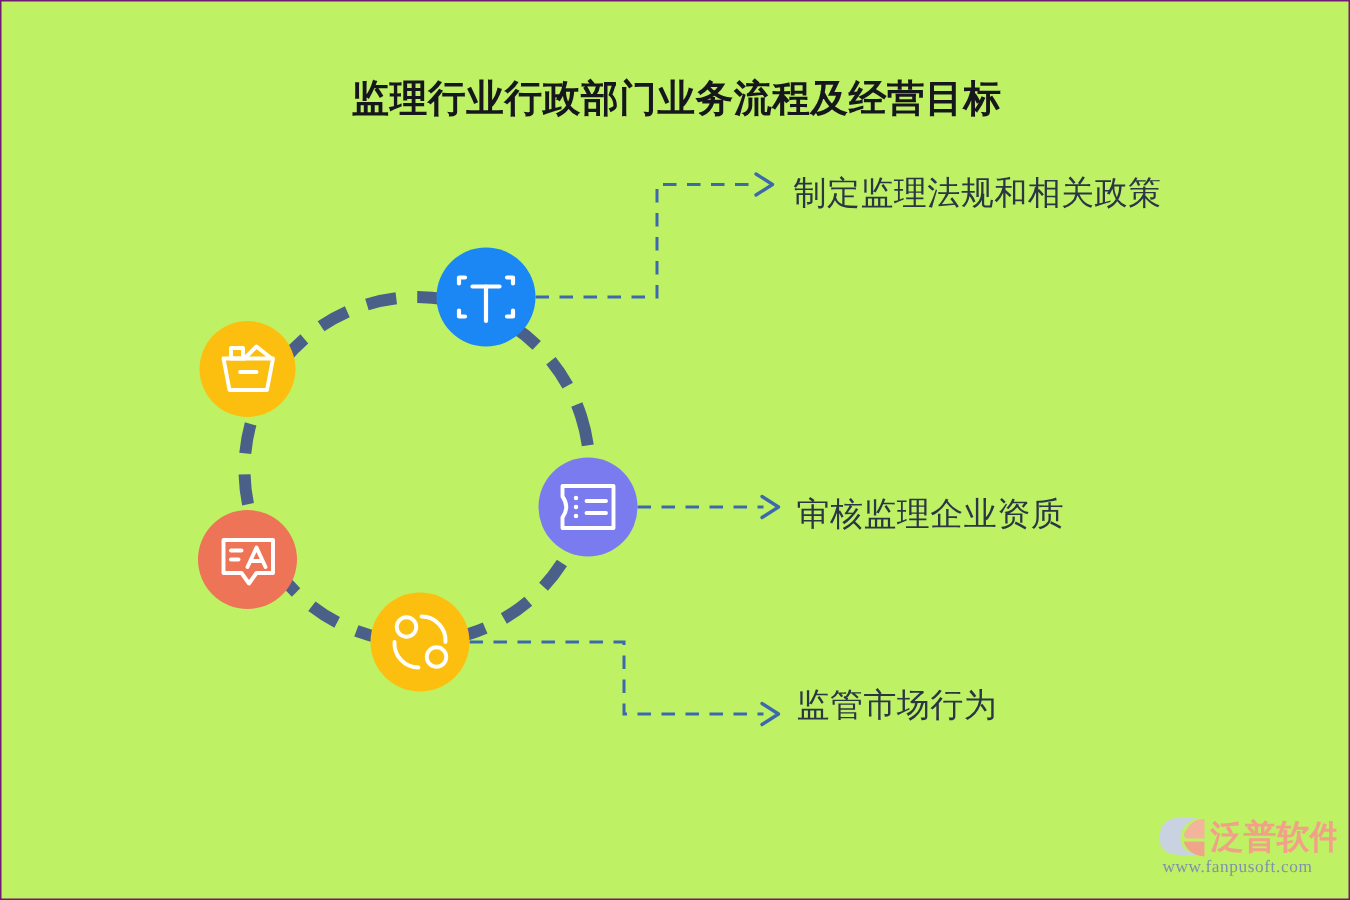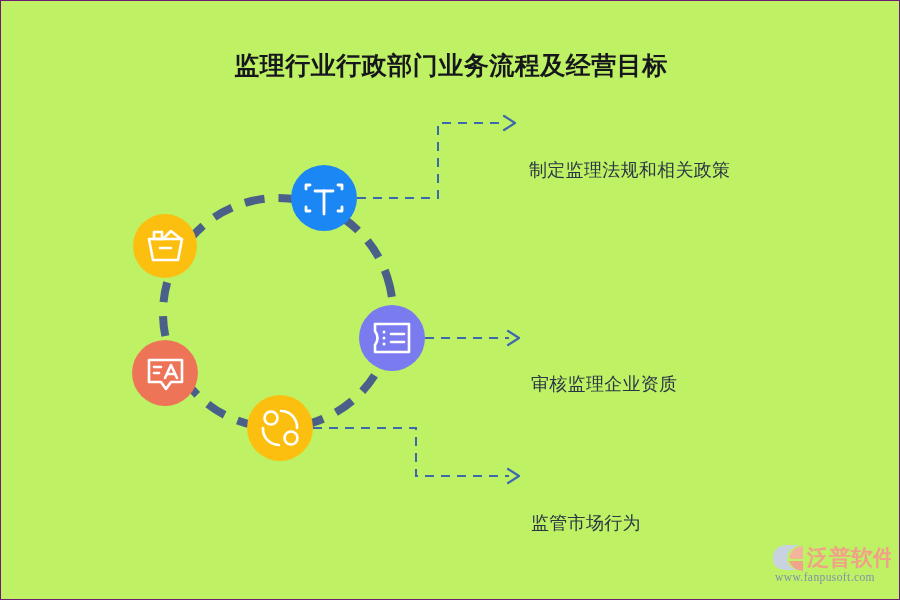--- a/index.html
+++ b/index.html
@@ -33,29 +33,28 @@
   }
   #diagram-svg {
     position: absolute;
     left: 0;
     top: 0;
     width: 900px;
     height: 600px;
   }
   .callout-label {
     position: absolute;
-    font-size: 18px;
+    font-size: 22px;
     color: #2b3645;
     white-space: nowrap;
     letter-spacing: 0.3px;
-    margin-top: 44px;
   }
   #label-policy  { left: 528px; top: 113px; }
   #label-qual    { left: 530px; top: 327px; }
-  #label-market  { left: 530px; top: 466px; }
+  #label-market  { left: 530px; top: 454px; }
 
   #brand-logo {
     position: absolute;
     left: 768px;
     top: 536px;
     width: 122px;
     height: 48px;
     text-align: center;
   }
   #brand-logo svg { display: block; }

